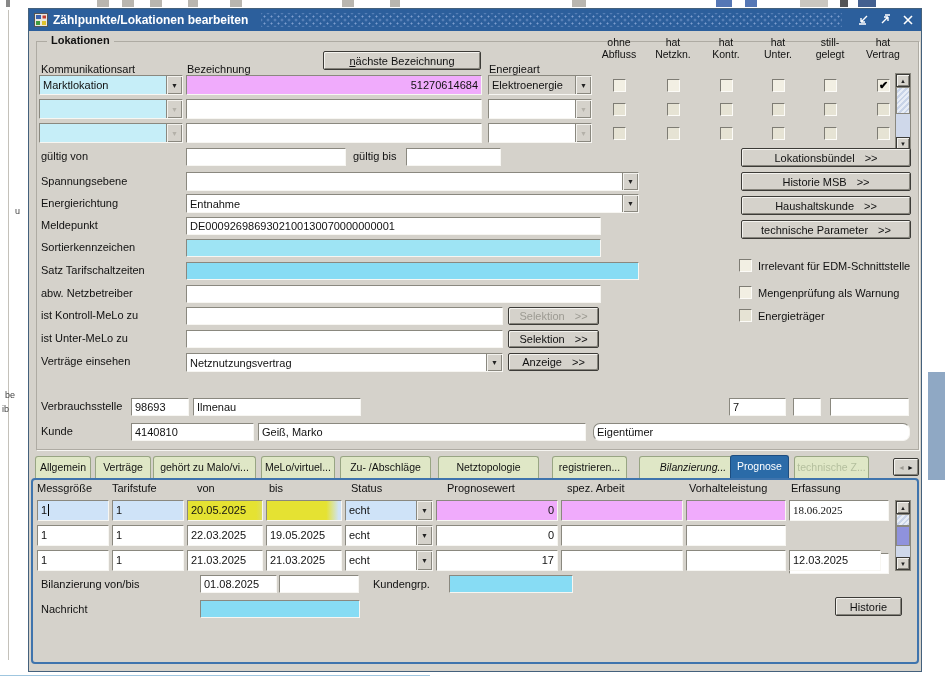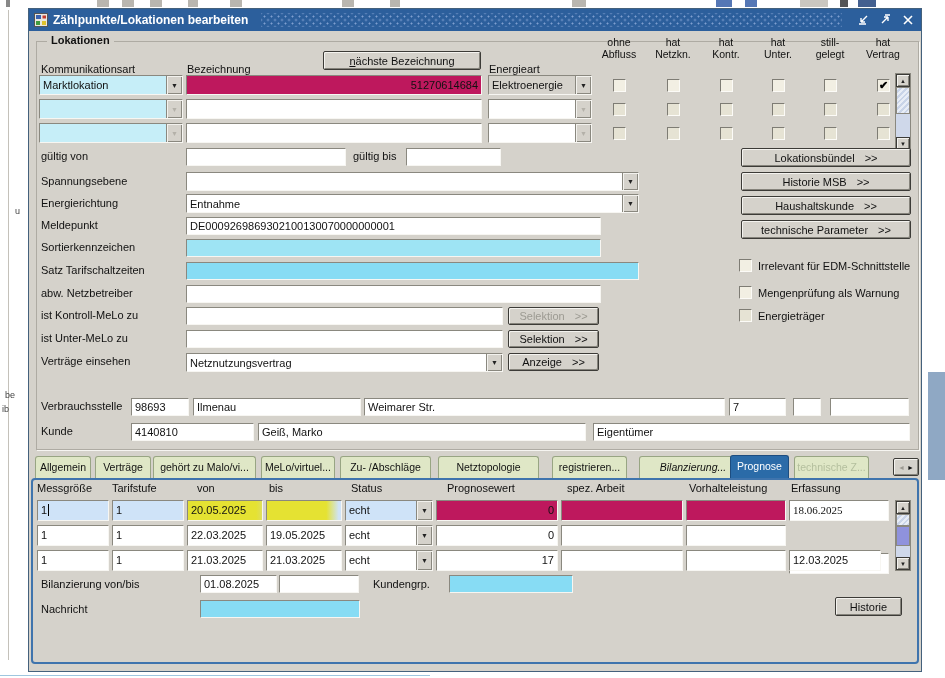--- a/index.html
+++ b/index.html
@@ -21,21 +21,21 @@
   .title-pattern{flex:1;height:14px;margin:0 8px;
      background-image:radial-gradient(circle,#7f9fd0 0.9px,transparent 1.1px),
                       radial-gradient(circle,#7f9fd0 0.9px,transparent 1.1px);
      background-size:7px 7px,7px 7px;background-position:0 0,3.5px 3.5px;}
   .win-btn{width:17px;height:15px;display:flex;align-items:center;justify-content:center;cursor:default;}
   
   .lbl{white-space:nowrap;color:#111;}
   .bold{font-weight:bold;}
   .tf{background:#fff;border:1px solid;border-color:#8a887f #f7f6f2 #f7f6f2 #8a887f;
       box-sizing:border-box;height:18px;line-height:16px;padding:0 3px;white-space:nowrap;overflow:hidden;}
-  .tf.gray{background:#be185d;}
+  .tf.gray{background:#f0abfc;}
   .tf.cyanm{background:#9ee4f4;}
   .tf.cyans{background:#87dcf4;}
   .tf.right{text-align:right;}
   .dd{background:#fff;border:1px solid;border-color:#8a887f #f7f6f2 #f7f6f2 #8a887f;
       box-sizing:border-box;height:20px;display:flex;align-items:stretch;}
   .dd .dd-text{flex:1;line-height:18px;padding:0 3px;white-space:nowrap;overflow:hidden;}
   .dd .dd-btn{width:15px;background:#d5d2cb;border-left:1px solid #8a887f;
       box-shadow:inset 1px 1px 0 #f3f2ee,inset -1px -1px 0 #8a887f;
       display:flex;align-items:center;justify-content:center;}
   .dd .dd-glyph{font-size:7px;color:#222;line-height:1;}
@@ -317,29 +317,28 @@
   <div class="abs cb" style="left:710px;top:250px;"></div>
   <div class="abs lbl" style="left:729px;top:251px;">Irrelevant für EDM-Schnittstelle</div>
   <div class="abs cb" style="left:710px;top:277px;"></div>
   <div class="abs lbl" style="left:729px;top:278px;">Mengenprüfung als Warnung</div>
   <div class="abs cb dim" style="left:710px;top:300px;"></div>
   <div class="abs lbl" style="left:729px;top:301px;text-align:center;">Energieträger</div>
 
   <div class="abs lbl" style="left:12px;top:391px;">Verbrauchsstelle</div>
   <div class="abs tf" style="left:102px;top:389px;width:58px;">98693</div>
   <div class="abs tf" style="left:164px;top:389px;width:168px;">Ilmenau</div>
-  <div class="abs tf" style="left:335px;top:389px;width:361px;">Weimarer Str.</div>
   <div class="abs tf" style="left:700px;top:389px;width:57px;">7</div>
   <div class="abs tf" style="left:764px;top:389px;width:28px;"></div>
   <div class="abs tf" style="left:801px;top:389px;width:79px;"></div>
 
   <div class="abs lbl" style="left:12px;top:416px;">Kunde</div>
   <div class="abs tf" style="left:102px;top:414px;width:123px;">4140810</div>
   <div class="abs tf" style="left:229px;top:414px;width:328px;">Geiß, Marko</div>
-  <div class="abs tf" style="left:564px;top:414px;width:317px;">Eigentümer</div>
+  <div class="abs tf" style="left:564px;top:414px;width:317px;border-radius:7px;">Eigentümer</div>
 
   <div class="abs tab" style="left:6px;top:447px;width:56px;">Allgemein</div>
   <div class="abs tab" style="left:66px;top:447px;width:56px;">Verträge</div>
   <div class="abs tab" style="left:124px;top:447px;width:103px;">gehört zu Malo/vi...</div>
   <div class="abs tab" style="left:232px;top:447px;width:74px;">MeLo/virtuel...</div>
   <div class="abs tab" style="left:311px;top:447px;width:91px;">Zu- /Abschläge</div>
   <div class="abs tab" style="left:409px;top:447px;width:101px;">Netztopologie</div>
   <div class="abs tab" style="left:523px;top:447px;width:75px;">registrieren...</div>
   <div class="abs tab" style="left:610px;top:447px;width:108px;font-style:italic;">Bilanzierung...</div>
   <div class="abs tab sel" style="left:701px;top:446px;width:59px;height:23px;">Prognose</div>

